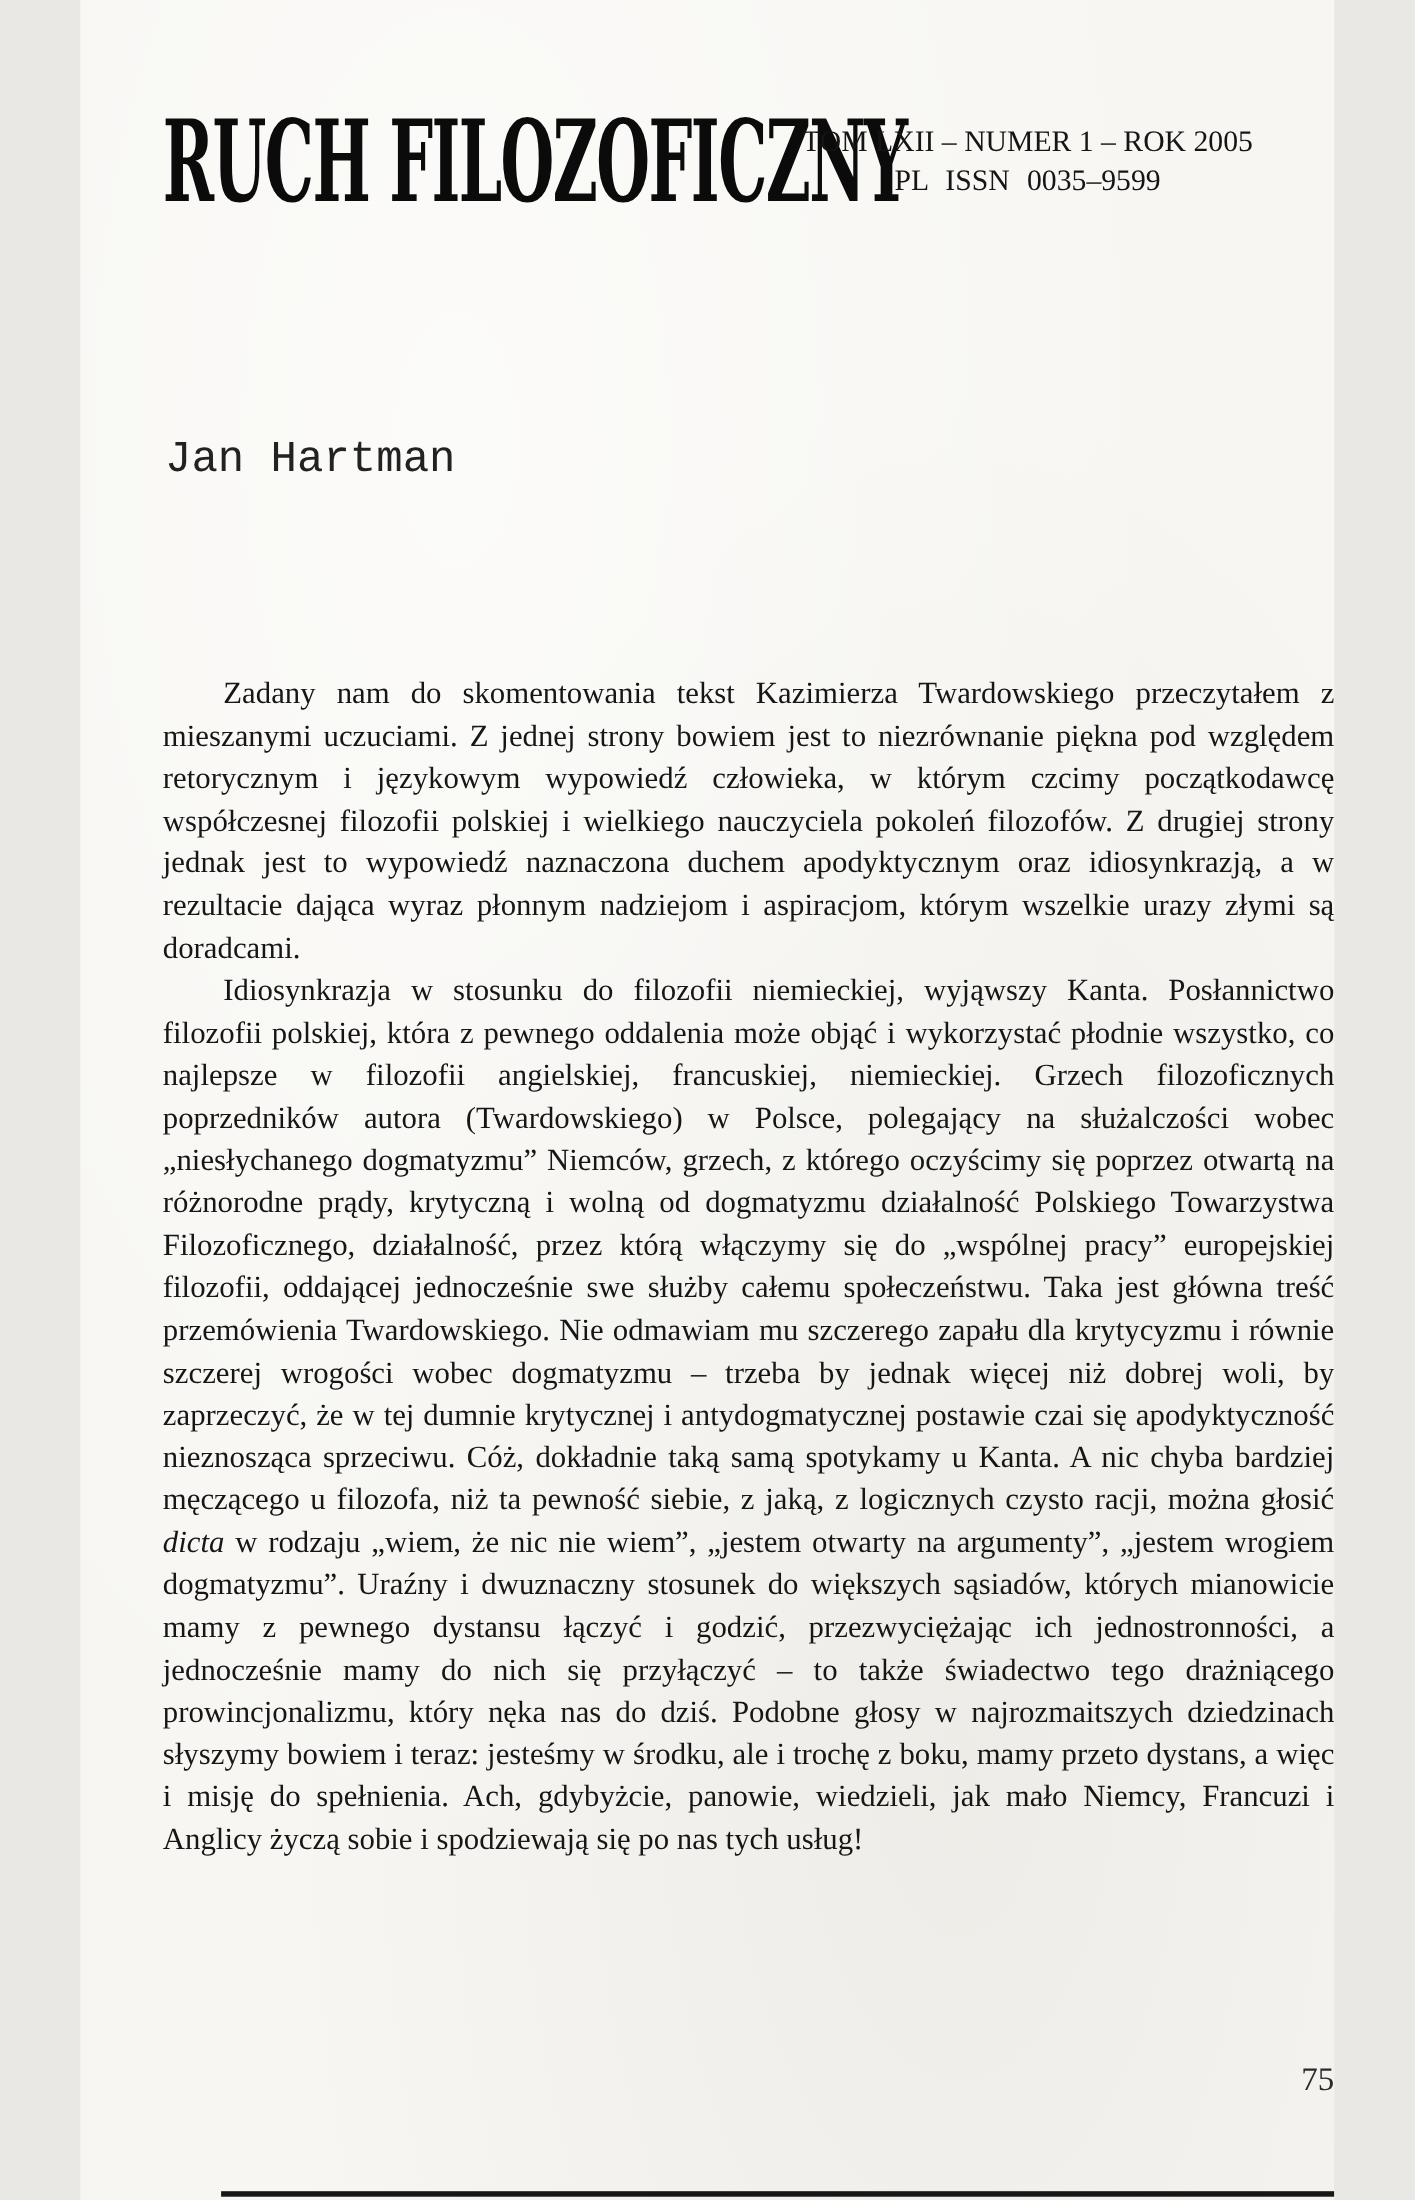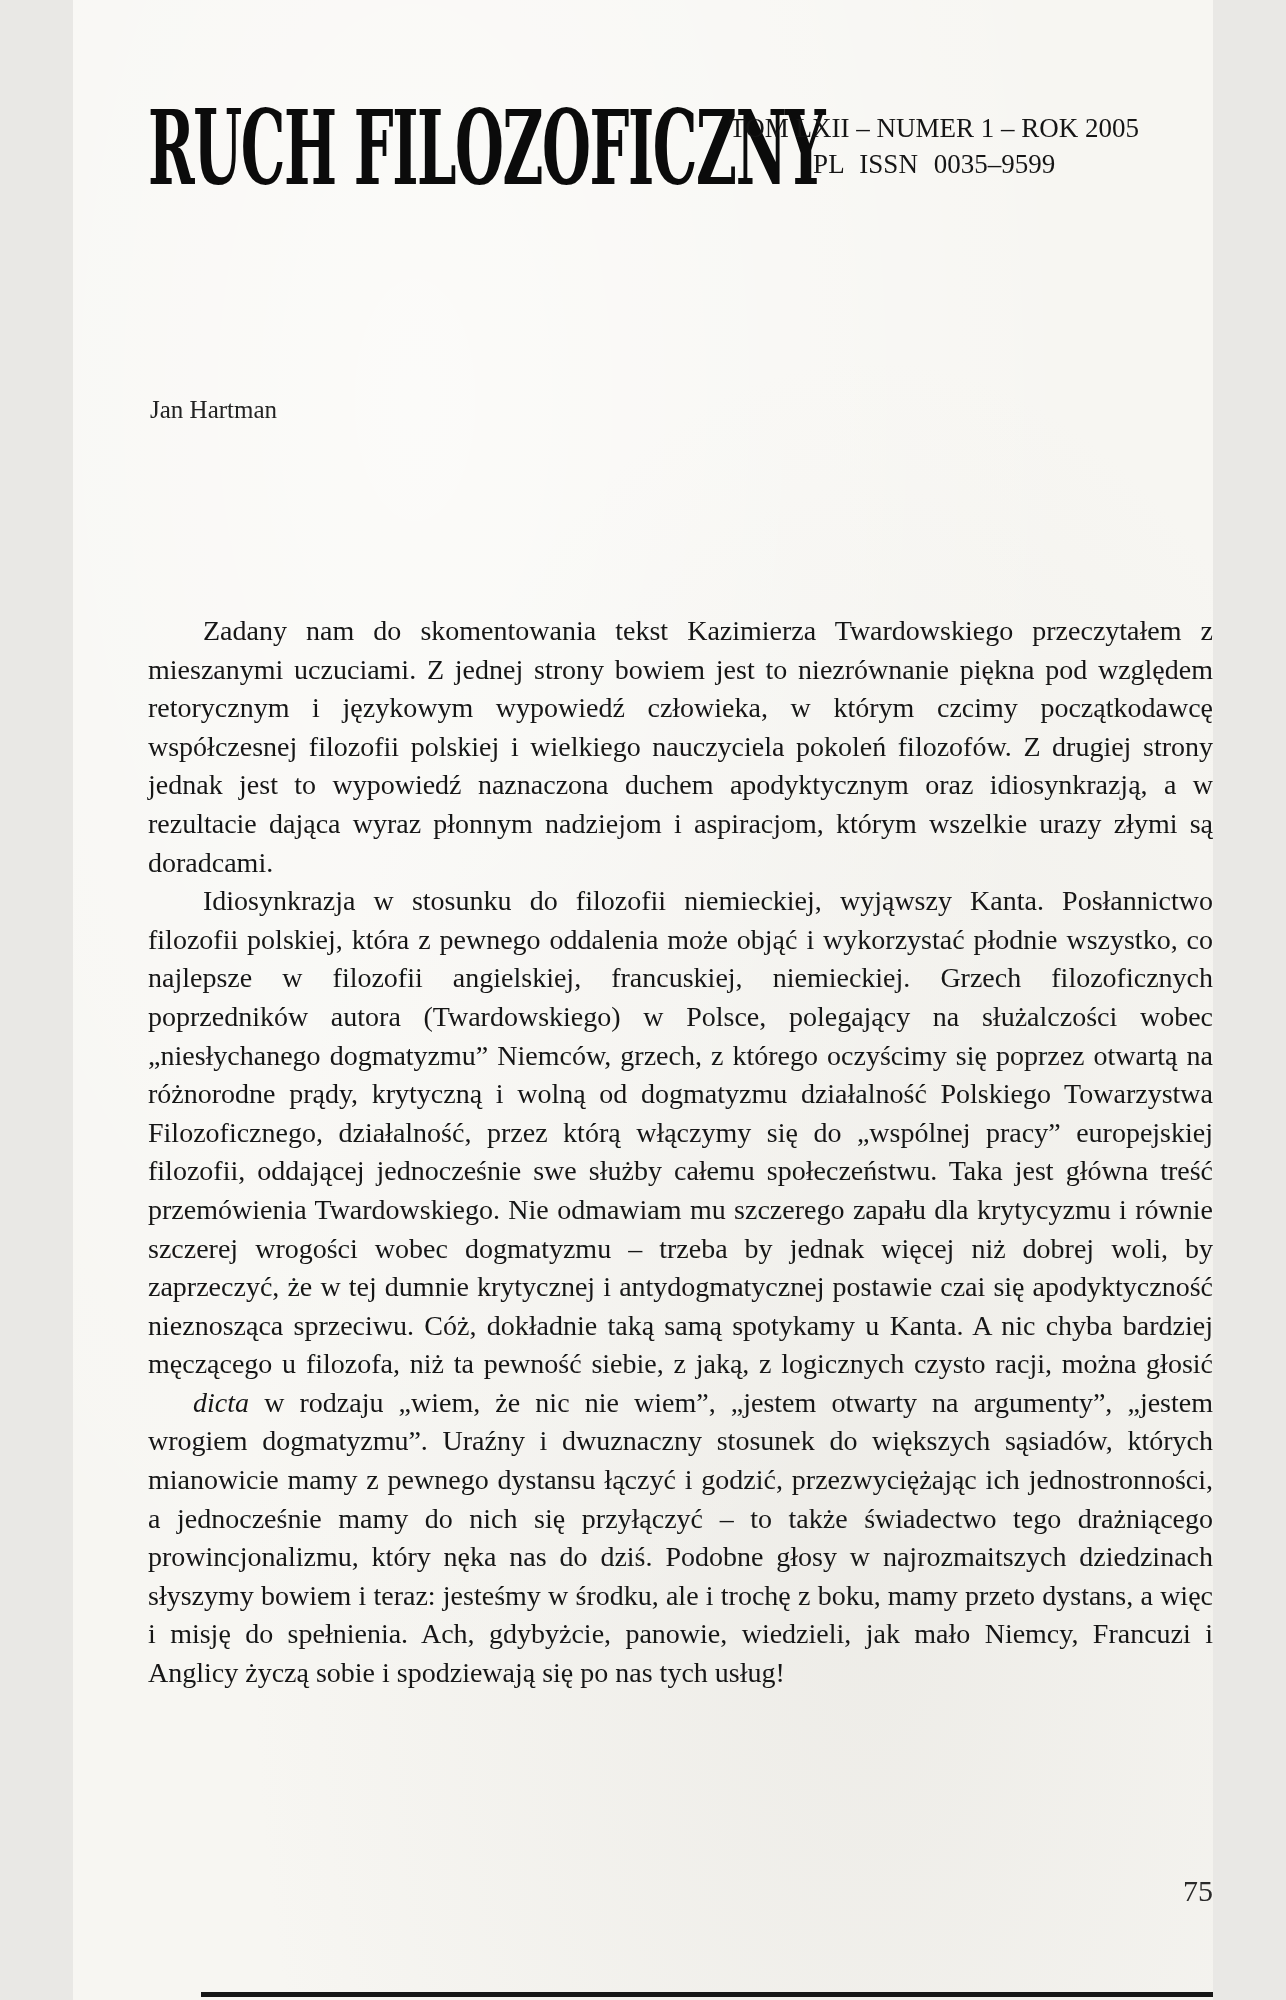--- a/index.html
+++ b/index.html
@@ -32,22 +32,22 @@
     text-align:center;
     font-family:"Liberation Serif", serif;
     font-size:27px;
     line-height:36px;
     color:#151515;
     white-space:nowrap;
   }
   .issn{word-spacing:9px;}
   .author{
     position:absolute;top:396px;left:77px;
-    font-family:Liberation Serif, serif;
-    font-size:25px;
+    font-family:Liberation Mono, monospace;
+    font-size:40px;
     color:#222;
   }
   .title{
     position:absolute;top:470px;left:75px;width:1065px;
     text-align:center;
     font-family:"Liberation Sans", sans-serif;
     font-weight:bold;
     font-size:40px;
     line-height:52px;
     letter-spacing:0.5px;
@@ -57,21 +57,21 @@
     position:absolute;top:612px;left:75px;width:1065px;
     font-family:"Liberation Serif", serif;
     font-size:28px;
     line-height:38.6px;
     text-align:justify;
     color:#161616;
     hyphens:auto;
     -webkit-hyphens:auto;
   }
   .body-text p{margin:0;text-indent:55px;}
-  .body-text .ital{font-style:italic;margin-left:45px;}
+  .body-text .ital{font-style:italic;}
   .page-number{
     position:absolute;top:1826px;left:75px;width:1065px;
     text-align:right;
     font-family:"Liberation Serif", serif;
     font-size:30px;
     color:#2a2a2a;
     margin-top:48px;
   }
   .scan-edge{
     position:absolute;left:128px;right:0;bottom:3px;height:5px;

